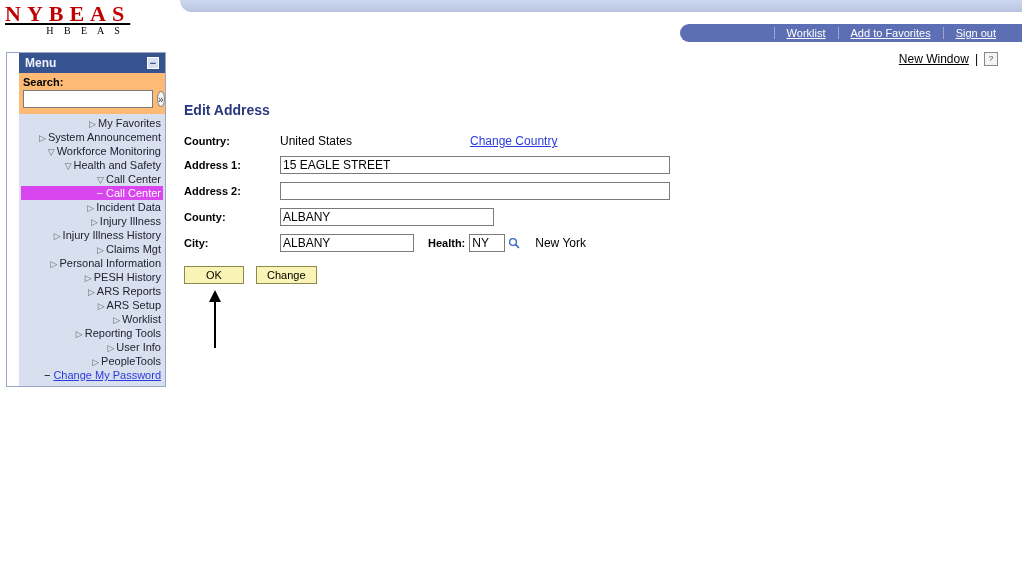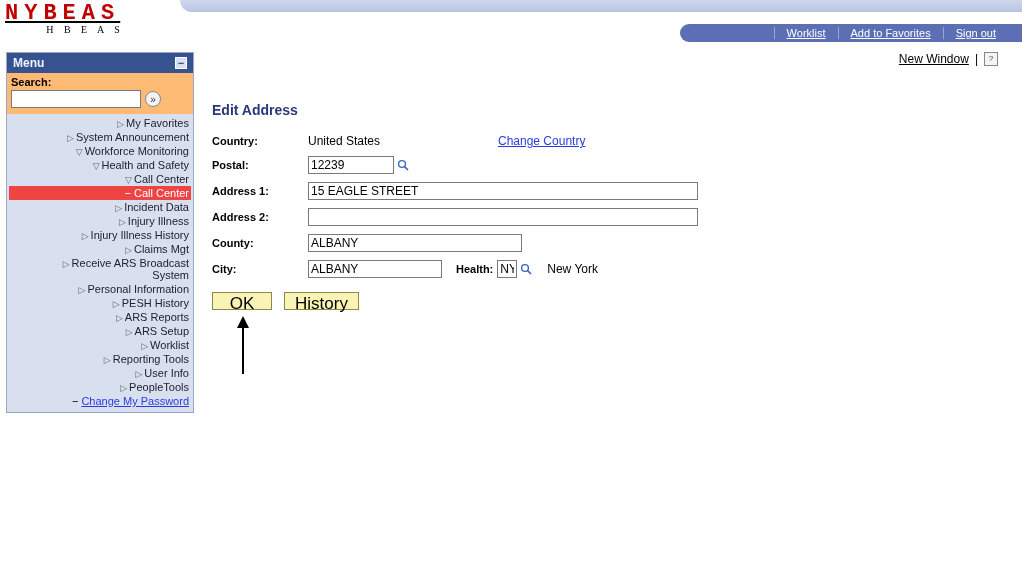--- a/index.html
+++ b/index.html
@@ -14,21 +14,21 @@
   position: relative;
   height: 44px;
   background: #fff;
 }
 .logo {
   position: absolute;
   left: 5px; top: 1px;
   width: 160px;
 }
 .logo-main {
-  font-family: Liberation Mono, monospace;
+  font-family: Liberation Serif, serif;
   font-size: 22px;
   font-weight: bold;
   letter-spacing: 6px;
   color: #c10000;
   text-decoration: underline;
   text-decoration-color: #000;
 }
 .logo-sub {
   font-family: Georgia, serif;
   font-size: 10px;
@@ -69,24 +69,25 @@
 }
 .swoosh-bar a:first-child { border-left: none; margin-top: 38px; }
 
 .page {
   display: flex;
   align-items: flex-start;
 }
 
 
 .sidebar {
-  width: 188px;
+  width: 160px;
   margin: 8px 0 0 6px;
   border: 1px solid #9aa6c6;
   background: #fff;
+  padding-left: 12px;
 }
 .menu-head {
   background: #36538f;
   color: #eef2ff;
   font-weight: bold;
   font-size: 12px;
   padding: 3px 6px;
   display: flex;
   justify-content: space-between;
   align-items: center;
@@ -138,21 +139,21 @@
   text-align: right;
 }
 .tree ul { list-style: none; margin: 0; padding: 0; }
 .tree li { padding: 1px 2px 1px 4px; white-space: nowrap; }
 .tree li span.ar { color: #666; margin-right: 2px; font-size: 9px; }
 .tree .lvl1 { padding-left: 4px; }
 .tree .lvl2 { padding-left: 14px; }
 .tree .lvl3 { padding-left: 24px; }
 .tree .lvl4 { padding-left: 34px; }
 .tree .selected {
-  background: #ef4444;
+  background: #d946ef;
   color: #fff !important;
 }
 .tree a { color: #223; text-decoration: none; }
 .tree a.link { color: #2a3bdf; text-decoration: underline; }
 
 
 .main {
   flex: 1;
   padding: 18px 22px 0 18px;
   position: relative;
@@ -204,21 +205,21 @@
   width: 14px; height: 14px;
   margin-left: 2px;
   align-items: center;
   justify-content: center;
 }
 .lookup svg { width: 12px; height: 12px; }
 .buttons { margin-top: 14px; display: flex; gap: 12px; align-items: center; }
 .btn {
   border: 1px solid #8a8a4a;
   background: #f9f3b5;
-  font-size: 17px;
+  font-size: 11px;
   padding: 1px 10px;
   height: 18px;
   min-width: 60px;
   text-align: center;
 }
 .arrow-annot {
   margin-top: 6px;
   margin-left: 24px;
   width: 14px; height: 60px;
 }
@@ -261,21 +262,20 @@
         <li class="lvl1"><span class="ar">▷</span><a>My Favorites</a></li>
         <li class="lvl1"><span class="ar">▷</span><a>System Announcement</a></li>
         <li class="lvl1"><span class="ar">▽</span><a>Workforce Monitoring</a></li>
         <li class="lvl2"><span class="ar">▽</span><a>Health and Safety</a></li>
         <li class="lvl3"><span class="ar">▽</span><a>Call Center</a></li>
         <li class="lvl4 selected">− <span>Call Center</span></li>
         <li class="lvl3"><span class="ar">▷</span><a>Incident Data</a></li>
         <li class="lvl3"><span class="ar">▷</span><a>Injury Illness</a></li>
         <li class="lvl3"><span class="ar">▷</span><a>Injury Illness History</a></li>
         <li class="lvl3"><span class="ar">▷</span><a>Claims Mgt</a></li>
-        <li class="lvl3" style="white-space:normal;"><span class="ar">▷</span><a>Receive ARS Broadcast System</a></li>
         <li class="lvl3"><span class="ar">▷</span><a>Personal Information</a></li>
         <li class="lvl3"><span class="ar">▷</span><a>PESH History</a></li>
         <li class="lvl3"><span class="ar">▷</span><a>ARS Reports</a></li>
         <li class="lvl3"><span class="ar">▷</span><a>ARS Setup</a></li>
         <li class="lvl1"><span class="ar">▷</span><a>Worklist</a></li>
         <li class="lvl1"><span class="ar">▷</span><a>Reporting Tools</a></li>
         <li class="lvl1"><span class="ar">▷</span><a>User Info</a></li>
         <li class="lvl1"><span class="ar">▷</span><a>PeopleTools</a></li>
         <li class="lvl1">− <a class="link">Change My Password</a></li>
       </ul>
@@ -291,58 +291,48 @@
 
     <h2 class="page-title">Edit Address</h2>
 
     <div class="form">
       <div class="row">
         <div class="lbl">Country:</div>
         <div class="val" style="width:190px;">United States</div>
         <a href="#" style="color:#2a3bdf;text-decoration:underline;font-size:12px;">Change Country</a>
       </div>
       <div class="row">
-        <div class="lbl">Postal:</div>
-        <input type="text" style="width: 86px;" value="12239">
-        <span class="lookup">
-          <svg viewBox="0 0 12 12">
-              <circle cx="5" cy="5" r="3.4" fill="none" stroke="#3a67c2" stroke-width="1.4"></circle>
-              <line x1="7.6" y1="7.6" x2="11" y2="11" stroke="#3a67c2" stroke-width="1.6"></line>
-            </svg>
-        </span>
-      </div>
-      <div class="row">
         <div class="lbl">Address 1:</div>
         <input type="text" style="width: 390px;" value="15 EAGLE STREET">
       </div>
       <div class="row">
         <div class="lbl">Address 2:</div>
         <input type="text" style="width: 390px;" value="">
       </div>
       <div class="row">
         <div class="lbl">County:</div>
         <input type="text" style="width: 214px;" value="ALBANY">
       </div>
       <div class="row">
         <div class="lbl">City:</div>
         <input type="text" style="width: 134px;" value="ALBANY">
         <div class="lbl" style="width:auto;margin-left:14px;margin-right:4px;">Health:</div>
-        <input type="text" style="width: 20px;" value="NY">
+        <input type="text" style="width: 36px;" value="NY">
         <span class="lookup">
           <svg viewBox="0 0 12 12">
               <circle cx="5" cy="5" r="3.4" fill="none" stroke="#3a67c2" stroke-width="1.4"></circle>
               <line x1="7.6" y1="7.6" x2="11" y2="11" stroke="#3a67c2" stroke-width="1.6"></line>
             </svg>
         </span>
         <span style="margin-left:14px;font-size:12px;">New York</span>
       </div>
 
       <div class="buttons">
         <button class="btn">OK</button>
-        <button class="btn" style="min-width:48px;">History</button>
+        <button class="btn" style="min-width:48px;">Change</button>
       </div>
 
       <div class="arrow-annot">
         <svg viewBox="0 0 14 60">
           <line x1="7" y1="8" x2="7" y2="58" stroke="#000" stroke-width="2"></line>
           <polygon points="7,0 1,12 13,12" fill="#000"></polygon>
         </svg>
       </div>
     </div>
   </div>

